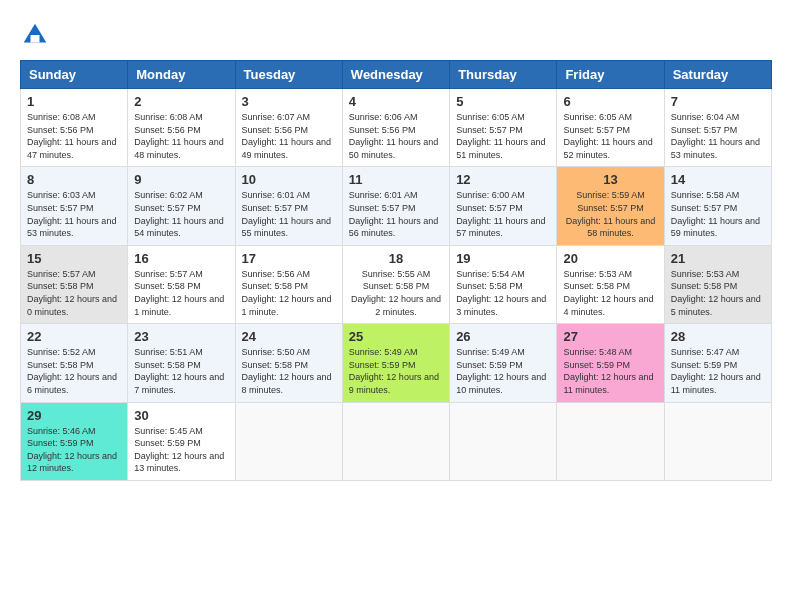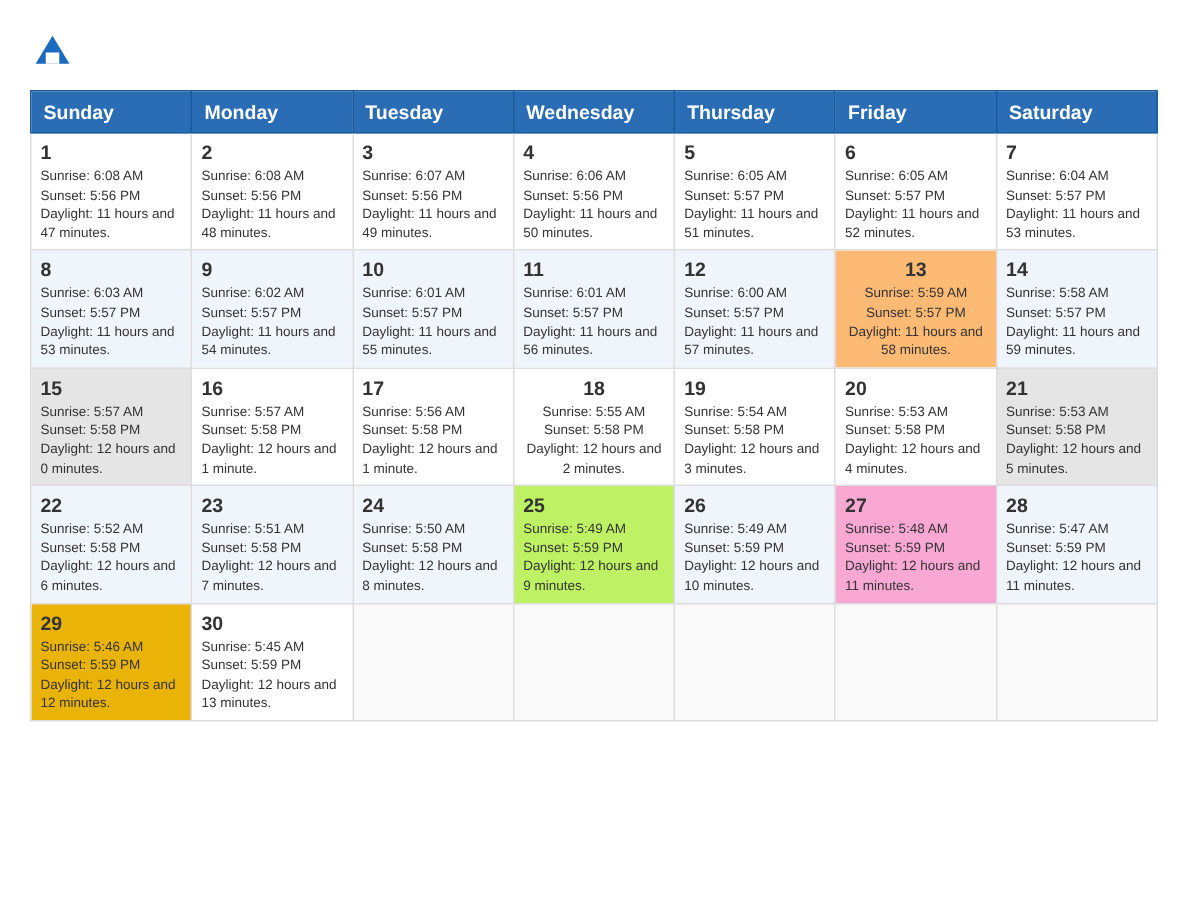--- a/index.html
+++ b/index.html
@@ -153,21 +153,21 @@
       <tr>
         <td style="background: rgb(240, 244, 251);"><span class="day-number">22</span><span class="day-info">Sunrise: 5:52 AM<br>Sunset: 5:58 PM<br>Daylight: 12 hours and 6 minutes.</span></td>
         <td style="background: rgb(240, 244, 251);"><span class="day-number">23</span><span class="day-info">Sunrise: 5:51 AM<br>Sunset: 5:58 PM<br>Daylight: 12 hours and 7 minutes.</span></td>
         <td style="background: rgb(240, 244, 251);"><span class="day-number">24</span><span class="day-info">Sunrise: 5:50 AM<br>Sunset: 5:58 PM<br>Daylight: 12 hours and 8 minutes.</span></td>
         <td style="background: #bef264;"><span class="day-number">25</span><span class="day-info">Sunrise: 5:49 AM<br>Sunset: 5:59 PM<br>Daylight: 12 hours and 9 minutes.</span></td>
         <td style="background: rgb(240, 244, 251); margin-top: 19px;"><span class="day-number">26</span><span class="day-info">Sunrise: 5:49 AM<br>Sunset: 5:59 PM<br>Daylight: 12 hours and 10 minutes.</span></td>
         <td style="background: #f9a8d4;"><span class="day-number">27</span><span class="day-info">Sunrise: 5:48 AM<br>Sunset: 5:59 PM<br>Daylight: 12 hours and 11 minutes.</span></td>
         <td style="background: rgb(240, 244, 251); margin-left: 18px;"><span class="day-number">28</span><span class="day-info">Sunrise: 5:47 AM<br>Sunset: 5:59 PM<br>Daylight: 12 hours and 11 minutes.</span></td>
       </tr>
       <tr>
-        <td style="background: #eab308;"><span class="day-number">29</span><span class="day-info">Sunrise: 5:46 AM<br>Sunset: 5:59 PM<br>Daylight: 12 hours and 12 minutes.</span></td>
+        <td style="background: #5eead4;"><span class="day-number">29</span><span class="day-info">Sunrise: 5:46 AM<br>Sunset: 5:59 PM<br>Daylight: 12 hours and 12 minutes.</span></td>
         <td style="background: rgb(255, 255, 255);"><span class="day-number">30</span><span class="day-info">Sunrise: 5:45 AM<br>Sunset: 5:59 PM<br>Daylight: 12 hours and 13 minutes.</span></td>
         <td class="empty-cell">&nbsp;</td>
         <td class="empty-cell">&nbsp;</td>
         <td class="empty-cell">&nbsp;</td>
         <td class="empty-cell">&nbsp;</td>
         <td class="empty-cell">&nbsp;</td>
       </tr>
     </tbody>
 </table>
 

